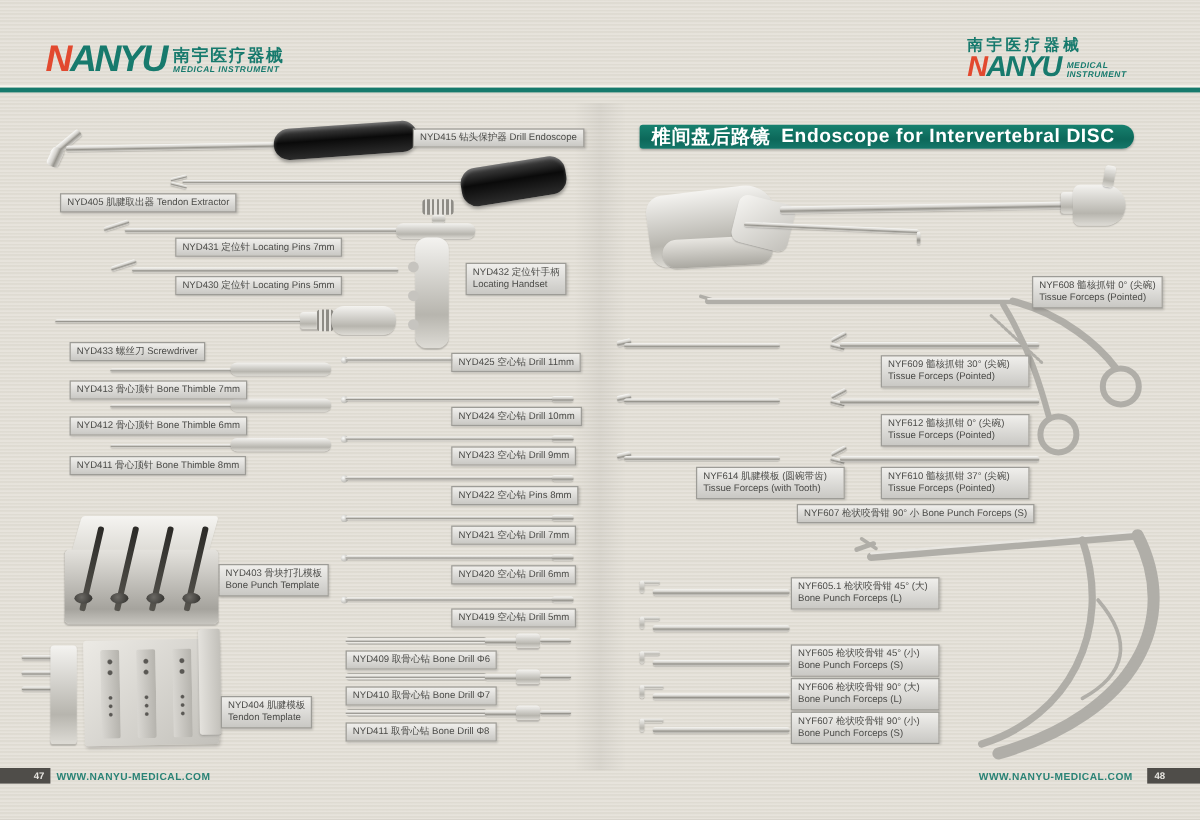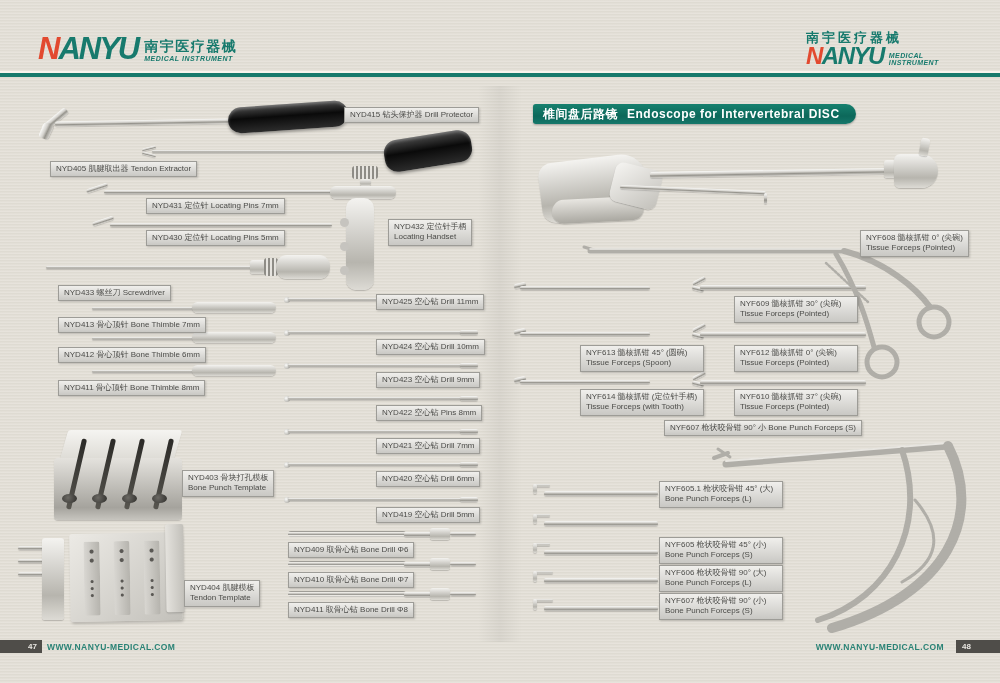--- a/index.html
+++ b/index.html
@@ -31,21 +31,21 @@
   .lbl{position:absolute;z-index:5;font-size:8px;line-height:1.3;color:#4c4c49;white-space:nowrap;
        background:linear-gradient(to bottom,#f0efec,#c9c8c4);border:1px solid #9d9c97;
        padding:2px 5px;box-shadow:1px 1px 2px rgba(0,0,0,.18);}
   .lbl .l{display:block;}
   .minw{min-width:112px;}
   
   .banner{position:absolute;z-index:5;height:20px;display:flex;align-items:center;gap:9px;
           padding:0 16px 0 10px;border-radius:3px 11px 11px 3px;
           background:linear-gradient(to bottom,#17816f,#0c685a 60%,#15776a);
           box-shadow:0 1px 2px rgba(0,0,0,.3);}
-  .banner b{color:#fff;font-size:12px;letter-spacing:.5px;text-align:center;}
+  .banner b{color:#fff;font-size:16px;letter-spacing:.5px;text-align:center;}
   
   .g{position:absolute;left:0;top:0;width:0;height:0;overflow:visible;z-index:1;}
   .rod{position:absolute;border-radius:2px;
        background:linear-gradient(to bottom,#fafaf8 0%,#d2d0cb 40%,#96948d 65%,#d0cec9 100%);
        box-shadow:0 1px 1px rgba(0,0,0,.15);}
   .metal{position:absolute;border-radius:3px;
        background:linear-gradient(to bottom,#f4f3f0,#b7b5ae 70%,#dddbd5);
        box-shadow:0 1px 1px rgba(0,0,0,.18);}
   .ball{position:absolute;border-radius:50%;background:radial-gradient(circle at 35% 35%,#fbfbf9,#a3a19a);}
   .black-handle{position:absolute;border-radius:13px;
@@ -283,21 +283,21 @@
     <div class="metal" style="left:533px;top:599px;width:20px;height:3px"></div>
       <div class="metal" style="left:533px;top:599px;width:4px;height:11px"></div>
       <div class="rod" style="left:544px;top:606px;width:114px;height:5px"></div>
   </div>
 
   <div class="banner" style="left:533px;top:104px">
     <b>椎间盘后路镜</b>
     <b>Endoscope for Intervertebral DISC</b>
   </div>
 
-  <div class="lbl" style="left:344px;top:107px"><span>NYD415 钻头保护器 Drill Protector</span></div>
+  <div class="lbl" style="left:344px;top:107px"><span>NYD415 钻头保护器 Drill Endoscope</span></div>
   <div class="lbl" style="left:50px;top:161px"><span>NYD405 肌腱取出器 Tendon Extractor</span></div>
   <div class="lbl" style="left:146px;top:198px"><span>NYD431 定位针 Locating Pins  7mm</span></div>
   <div class="lbl" style="left:146px;top:230px"><span>NYD430 定位针 Locating Pins  5mm</span></div>
   <div class="lbl" style="left:388px;top:219px">
       <span class="l">NYD432 定位针手柄</span>
       <span class="l">Locating Handset</span>
     </div>
   <div class="lbl" style="left:58px;top:285px"><span>NYD433 螺丝刀 Screwdriver</span></div>
   <div class="lbl" style="left:58px;top:317px"><span>NYD413 骨心顶针 Bone Thimble  7mm</span></div>
   <div class="lbl" style="left:58px;top:347px"><span>NYD412 骨心顶针 Bone Thimble  6mm</span></div>
@@ -322,30 +322,26 @@
   <div class="lbl" style="left:288px;top:602px"><span>NYD411 取骨心钻 Bone Drill  Φ8</span></div>
 
   <div class="lbl" style="left:860px;top:230px">
       <span class="l">NYF608 髓核抓钳 0° (尖碗)</span>
       <span class="l">Tissue Forceps (Pointed)</span>
     </div>
   <div class="lbl minw" style="left:734px;top:296px">
       <span class="l">NYF609 髓核抓钳 30° (尖碗)</span>
       <span class="l">Tissue Forceps (Pointed)</span>
     </div>
-  <div class="lbl minw" style="left:580px;top:345px">
-      <span class="l">NYF613 髓核抓钳 45° (圆碗)</span>
-      <span class="l">Tissue Forceps (Spoon)</span>
-    </div>
   <div class="lbl minw" style="left:734px;top:345px">
       <span class="l">NYF612 髓核抓钳 0° (尖碗)</span>
       <span class="l">Tissue Forceps (Pointed)</span>
     </div>
   <div class="lbl minw" style="left:580px;top:389px">
-      <span class="l">NYF614 髓核抓钳 (定位针手柄)</span>
+      <span class="l">NYF614 肌腱模板 (圆碗带齿)</span>
       <span class="l">Tissue Forceps (with Tooth)</span>
     </div>
   <div class="lbl minw" style="left:734px;top:389px">
       <span class="l">NYF610 髓核抓钳 37° (尖碗)</span>
       <span class="l">Tissue Forceps (Pointed)</span>
     </div>
   <div class="lbl" style="left:664px;top:420px"><span>NYF607 枪状咬骨钳 90°  小  Bone Punch Forceps (S)</span></div>
   <div class="lbl minw" style="left:659px;top:481px">
       <span class="l">NYF605.1 枪状咬骨钳 45° (大)</span>
       <span class="l">Bone Punch Forceps (L)</span>

